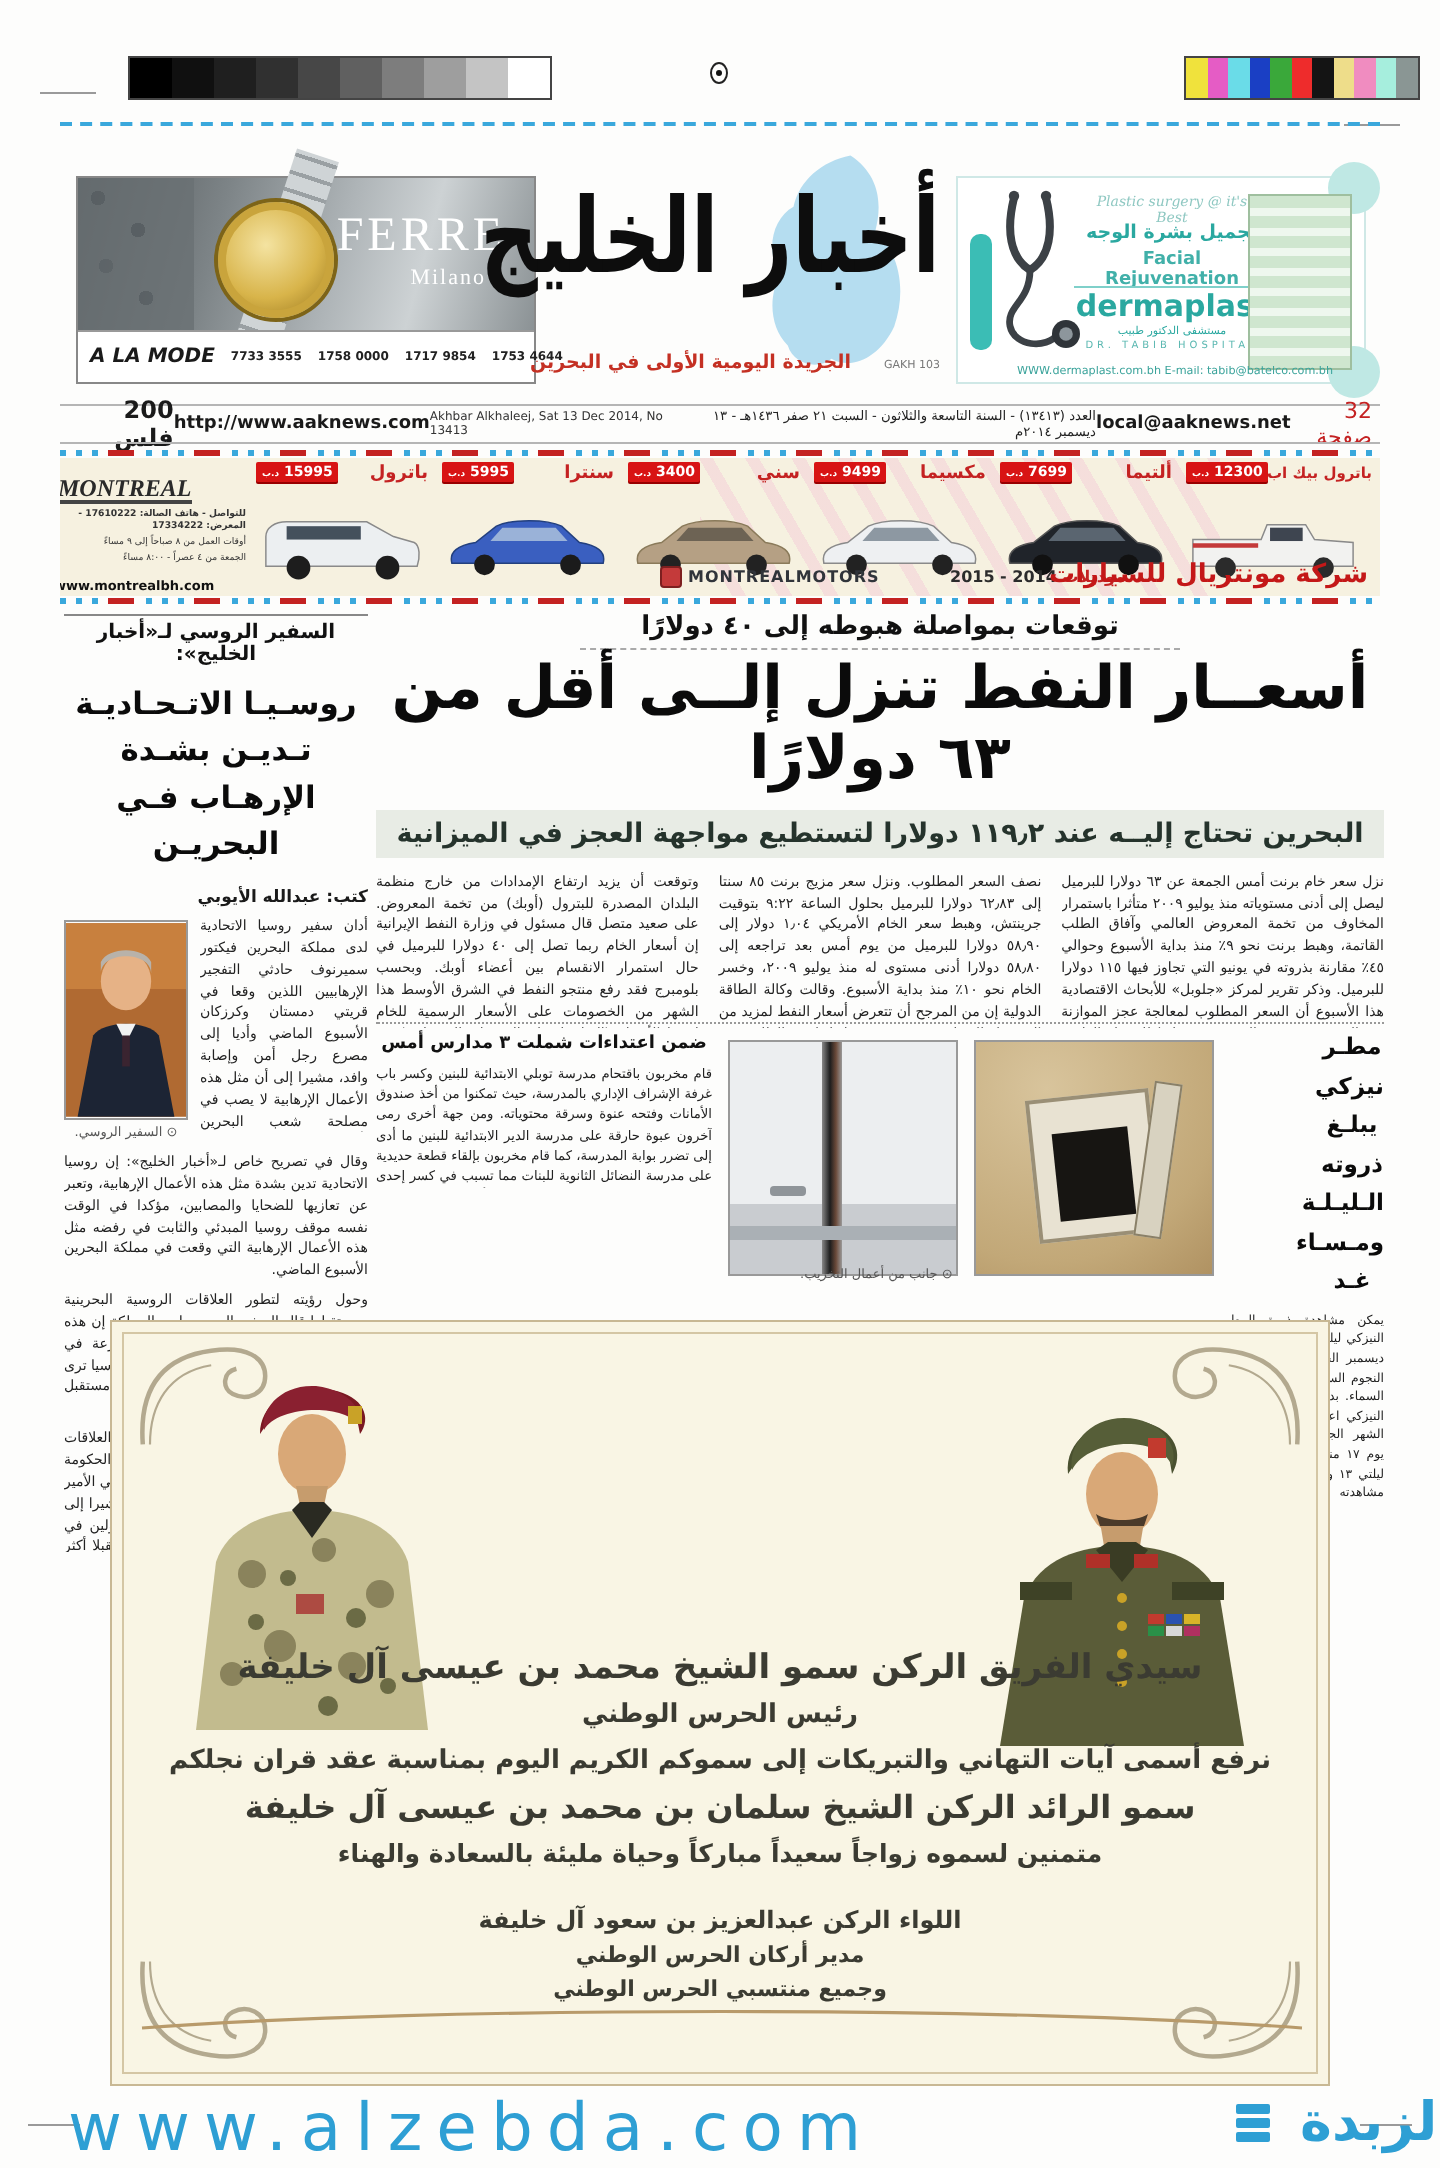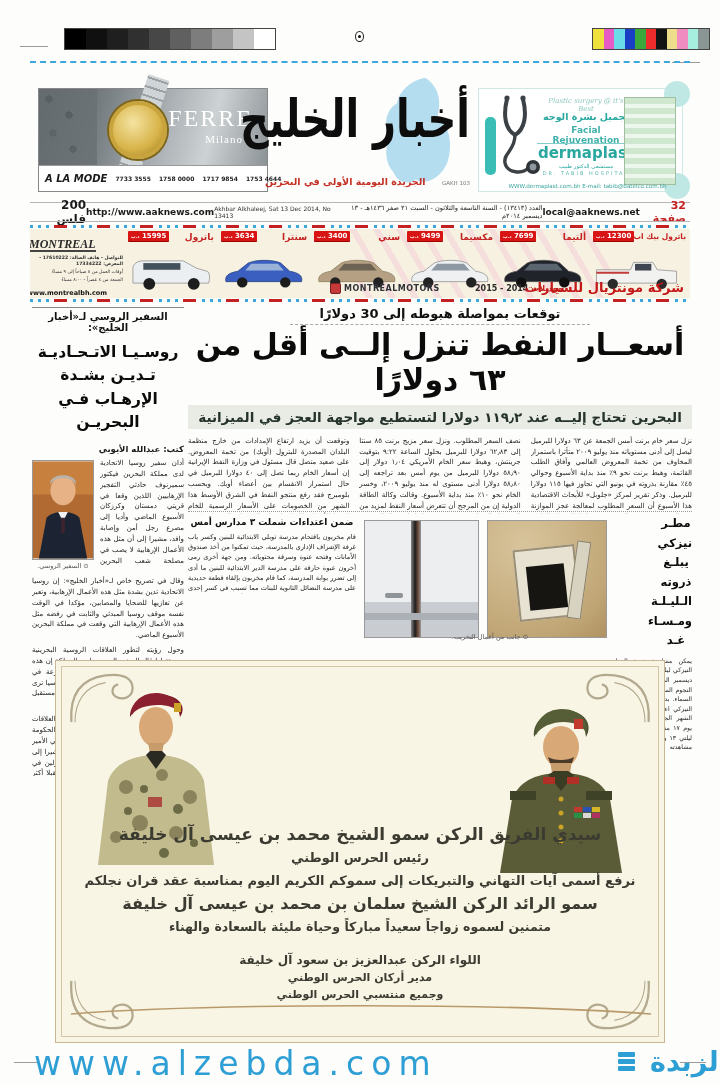--- a/index.html
+++ b/index.html
@@ -164,21 +164,21 @@
     <div class="abs" style="left:20px;bottom:2px;right:6px;font-size:5.6px;color:#3aa39b;text-align:center;white-space:nowrap;overflow:hidden;">WWW.dermaplast.com.bh    E-mail: tabib@batelco.com.bh</div>
   </div>
 
   <div class="abs grayrule" style="left:30px;top:202px;width:660px;"></div>
   <div class="abs infobar" style="left:30px;top:203px;width:660px;height:18px;">
     <span class="rtl" style="font-weight:bold;font-size:12px;">200 فلس</span>
     <span style="font-weight:bold;font-size:9px;">http://www.aaknews.com</span>
     <span style="font-size:6px;color:#333;">Akhbar Alkhaleej, Sat 13 Dec 2014, No 13413</span>
     <span class="rtl" style="font-size:6.6px;color:#222;">العدد (١٣٤١٣) - السنة التاسعة والثلاثون - السبت ٢١ صفر ١٤٣٦هـ - ١٣ ديسمبر ٢٠١٤م</span>
     <span style="font-weight:bold;font-size:9px;">local@aaknews.net</span>
-    <span class="rtl" style="font-weight:bold;font-size:11px;color:#c42222;">32 صفحة</span>
+    <span class="rtl" style="font-weight:normal;font-size:11px;color:#c42222;">32 صفحة</span>
   </div>
   <div class="abs grayrule" style="left:30px;top:221px;width:660px;"></div>
 
   <div class="abs mixdash" style="left:30px;top:225px;width:660px;"></div>
   <div class="abs carstrip rtl" style="left:30px;top:229px;width:660px;height:69px;">
     <div class="stripes"></div>
     <div style="display:flex;flex-direction:row;height:100%;">
 
       <div class="carcell" style="width:100px;">
         <span class="carname" style="font-size:7.5px;">باترول بيك اب 2014</span>
@@ -220,21 +220,21 @@
         <svg class="carsvg" viewBox="0 0 120 50">
             <path d="M8,38 C6,30 12,26 24,24 L38,13 C48,8 72,8 82,13 L94,24 C106,26 112,30 110,38 Z" fill="#b5a084" stroke="#8a7a5a"></path>
             <path d="M42,14 L78,14 L86,23 L34,23 Z" fill="#6d6354"></path>
             <circle cx="30" cy="39" r="7" fill="#222"></circle>
             <circle cx="88" cy="39" r="7" fill="#222"></circle>
           </svg>
       </div>
 
       <div class="carcell">
         <span class="carname">سنترا</span>
-        <span class="pricetag"><span>3634</span> <em>د.ب</em></span>
+        <span class="pricetag"><span>5995</span> <em>د.ب</em></span>
         <svg class="carsvg" viewBox="0 0 120 50">
             <path d="M8,38 C6,30 12,26 24,24 L38,13 C48,8 72,8 82,13 L94,24 C106,26 112,30 110,38 Z" fill="#3a5fc0" stroke="#23407e"></path>
             <path d="M42,14 L78,14 L86,23 L34,23 Z" fill="#9ab2d8"></path>
             <circle cx="30" cy="39" r="7" fill="#1b1b1b"></circle>
             <circle cx="88" cy="39" r="7" fill="#1b1b1b"></circle>
           </svg>
       </div>
 
       <div class="carcell">
         <span class="carname">باترول</span>
@@ -285,21 +285,21 @@
       <div class="caption" style="text-align:center;margin-top:2px;">⊙ السفير الروسي.</div>
     </div>
     <div class="bodytxt" style="height:108px;">أدان سفير روسيا الاتحادية لدى مملكة البحرين فيكتور سميرنوف حادثي التفجير الإرهابيين اللذين وقعا في قريتي دمستان وكرزكان الأسبوع الماضي وأديا إلى مصرع رجل أمن وإصابة وافد، مشيرا إلى أن مثل هذه الأعمال الإرهابية لا يصب في مصلحة شعب البحرين بأكمله، وإنما يتسبب في إزهاق الأرواح إلى جانب الخسائر المادية الأخرى.</div>
     <div style="clear:both;"></div>
     <div class="bodytxt" style="margin-top:4px;">وقال في تصريح خاص لـ«أخبار الخليج»: إن روسيا الاتحادية تدين بشدة مثل هذه الأعمال الإرهابية، وتعبر عن تعازيها للضحايا والمصابين، مؤكدا في الوقت نفسه موقف روسيا المبدئي والثابت في رفضه مثل هذه الأعمال الإرهابية التي وقعت في مملكة البحرين الأسبوع الماضي.</div>
     <div class="bodytxt" style="margin-top:4px;">وحول رؤيته لتطور العلاقات الروسية البحرينية ومستقبلها قال السفير الروسي لدى المملكة إن هذه العلاقات في تطور مستمر وبوتيرة متسارعة في جميع المجالات الاقتصادية والسياسية، وإن روسيا ترى في علاقاتها مع البحرين أنها علاقات ذات مستقبل واعد.</div>
     <div class="bodytxt" style="margin-top:4px;height:62px;">وأضاف أن روسيا عازمة على تطوير هذه العلاقات في جميع المجالات، وخاصة بعد تشكيل الحكومة البحرينية الجديدة برئاسة صاحب السمو الملكي الأمير خليفة بن سلمان آل خليفة رئيس الوزراء، مشيرا إلى أنه من خلال اللقاءات التي تتم بين المسئولين في البلدين فإن هذه العلاقات سوف تتطور مستقبلا أكثر مما هي عليه الآن.</div>
   </div>
 
   <div class="abs rtl" style="left:188px;top:306px;width:504px;">
-    <div class="kicker" style="font-size:13px;">توقعات بمواصلة هبوطه إلى 30 دولارًا</div>
+    <div class="kicker" style="font-size:13px;">توقعات بمواصلة هبوطه إلى ٤٠ دولارًا</div>
     <div style="width:300px;margin:3px auto 2px;border-top:1px dashed #aaa;"></div>
     <div class="headline" style="font-size:30px;">أسعــار النفط تنزل إلــى أقل من ٦٣ دولارًا</div>
     <div class="subheadbar" style="margin-top:7px;">البحرين تحتاج إليــه عند ١١٩٫٢ دولارا لتستطيع مواجهة العجز في الميزانية</div>
     <div style="display:flex;gap:10px;margin-top:7px;">
       <div class="bodytxt" style="flex:1;height:78px;">نزل سعر خام برنت أمس الجمعة عن ٦٣ دولارا للبرميل ليصل إلى أدنى مستوياته منذ يوليو ٢٠٠٩ متأثرا باستمرار المخاوف من تخمة المعروض العالمي وآفاق الطلب القاتمة، وهبط برنت نحو ٩٪ منذ بداية الأسبوع وحوالي ٤٥٪ مقارنة بذروته في يونيو التي تجاوز فيها ١١٥ دولارا للبرميل. وذكر تقرير لمركز «جلوبل» للأبحاث الاقتصادية هذا الأسبوع أن السعر المطلوب لمعالجة عجز الموازنة في البحرين يقدر بحوالي ١١٩٫٢ دولارا للبرميل الواحد، بما يعني أن السعر انخفض حاليا إلى حوالي</div>
       <div class="bodytxt" style="flex:1;height:78px;">نصف السعر المطلوب. ونزل سعر مزيج برنت ٨٥ سنتا إلى ٦٢٫٨٣ دولارا للبرميل بحلول الساعة ٩:٢٢ بتوقيت جرينتش، وهبط سعر الخام الأمريكي ١٫٠٤ دولار إلى ٥٨٫٩٠ دولارا للبرميل من يوم أمس بعد تراجعه إلى ٥٨٫٨٠ دولارا أدنى مستوى له منذ يوليو ٢٠٠٩، وخسر الخام نحو ١٠٪ منذ بداية الأسبوع. وقالت وكالة الطاقة الدولية إن من المرجح أن تتعرض أسعار النفط لمزيد من الضغوط النزولية وخفضت توقعاتها لنمو الطلب في ٢٠١٥</div>
       <div class="bodytxt" style="flex:1;height:78px;">وتوقعت أن يزيد ارتفاع الإمدادات من خارج منظمة البلدان المصدرة للبترول (أوبك) من تخمة المعروض. على صعيد متصل قال مسئول في وزارة النفط الإيرانية إن أسعار الخام ربما تصل إلى ٤٠ دولارا للبرميل في حال استمرار الانقسام بين أعضاء أوبك. وبحسب بلومبرج فقد رفع منتجو النفط في الشرق الأوسط هذا الشهر من الخصومات على الأسعار الرسمية للخام لضبط الأسعار. (التفاصيل على الصفحات الاقتصادية)</div>
     </div>
   </div>
 
@@ -315,21 +315,21 @@
     <div class="abs" style="left:46px;top:0;width:10px;height:100%;background:linear-gradient(90deg,#888,#1d1d1d 40%,#6b4a3a 70%,#999);"></div>
     <div class="abs" style="left:20px;top:72px;width:18px;height:5px;background:#8f9499;border-radius:2px;"></div>
     <div class="abs" style="left:0;top:92px;width:100%;height:7px;background:#aab0b5;"></div>
   </div>
   <div class="abs" style="left:487px;top:520px;width:120px;height:118px;border:1px solid #999;
        background:radial-gradient(circle at 30% 20%,#d8c49c,#c2a878 70%,#b09262);">
     <div class="abs" style="left:28px;top:26px;width:62px;height:72px;background:#e8e2d2;border:2px solid #9a8f76;transform:rotate(-6deg);"></div>
     <div class="abs" style="left:40px;top:44px;width:38px;height:44px;background:#171512;transform:rotate(-6deg);"></div>
     <div class="abs" style="left:84px;top:20px;width:14px;height:78px;background:#d8d2c0;border:1px solid #8a8068;transform:rotate(8deg);"></div>
   </div>
-  <div class="abs rtl caption" style="left:400px;top:633px;width:180px;text-align:center;">⊙ جانب من أعمال التخريب.</div>
+  <div class="abs rtl caption" style="left:400px;top:633px;width:180px;text-align:left;">⊙ جانب من أعمال التخريب.</div>
 
   <div class="abs rtl" style="left:612px;top:514px;width:80px;height:144px;">
     <div class="headline" style="font-size:11.5px;line-height:1.7;margin-left:48px;">مطـر نيزكي يبلـغ ذروته الـليـلـة ومـسـاء غـد</div>
     <div class="bodytxt" style="margin-top:5px;height:96px;font-size:6.2px;">يمكن مشاهدة ذروة المطر النيزكي ليلتي ١٣ و١٤ من شهر ديسمبر الجاري، حيث ستمطر النجوم الساقطة كل دقيقة من السماء. بدأ تساقط هذا المطر النيزكي اعتبارا من يوم ٧ من الشهر الجاري وسيستمر إلى يوم ١٧ منه، ويصل إلى ذروته ليلتي ١٣ و١٤ منه، حيث يمكن مشاهدته بالعين المجردة في القبة السماوية بحسب معطيات الخبراء. تتكون هذه الشهب نتيجة اصطدام نفاثق الكويكب «فايتون» الذي اكتشف عام ١٩٨٣، والذي يدور حول الأرض بطبقات الغلاف الجوي العليا. هذا الكويكب حاليا يبعد عن الأرض أكثر من ١٠٠ مليون كلم.</div>
   </div>
 
   <div class="abs annbox" style="left:55px;top:660px;width:610px;height:383px;">
     <div class="inner"></div>
 
     <svg class="flourish" style="left:10px;top:8px;" viewBox="0 0 80 60">

